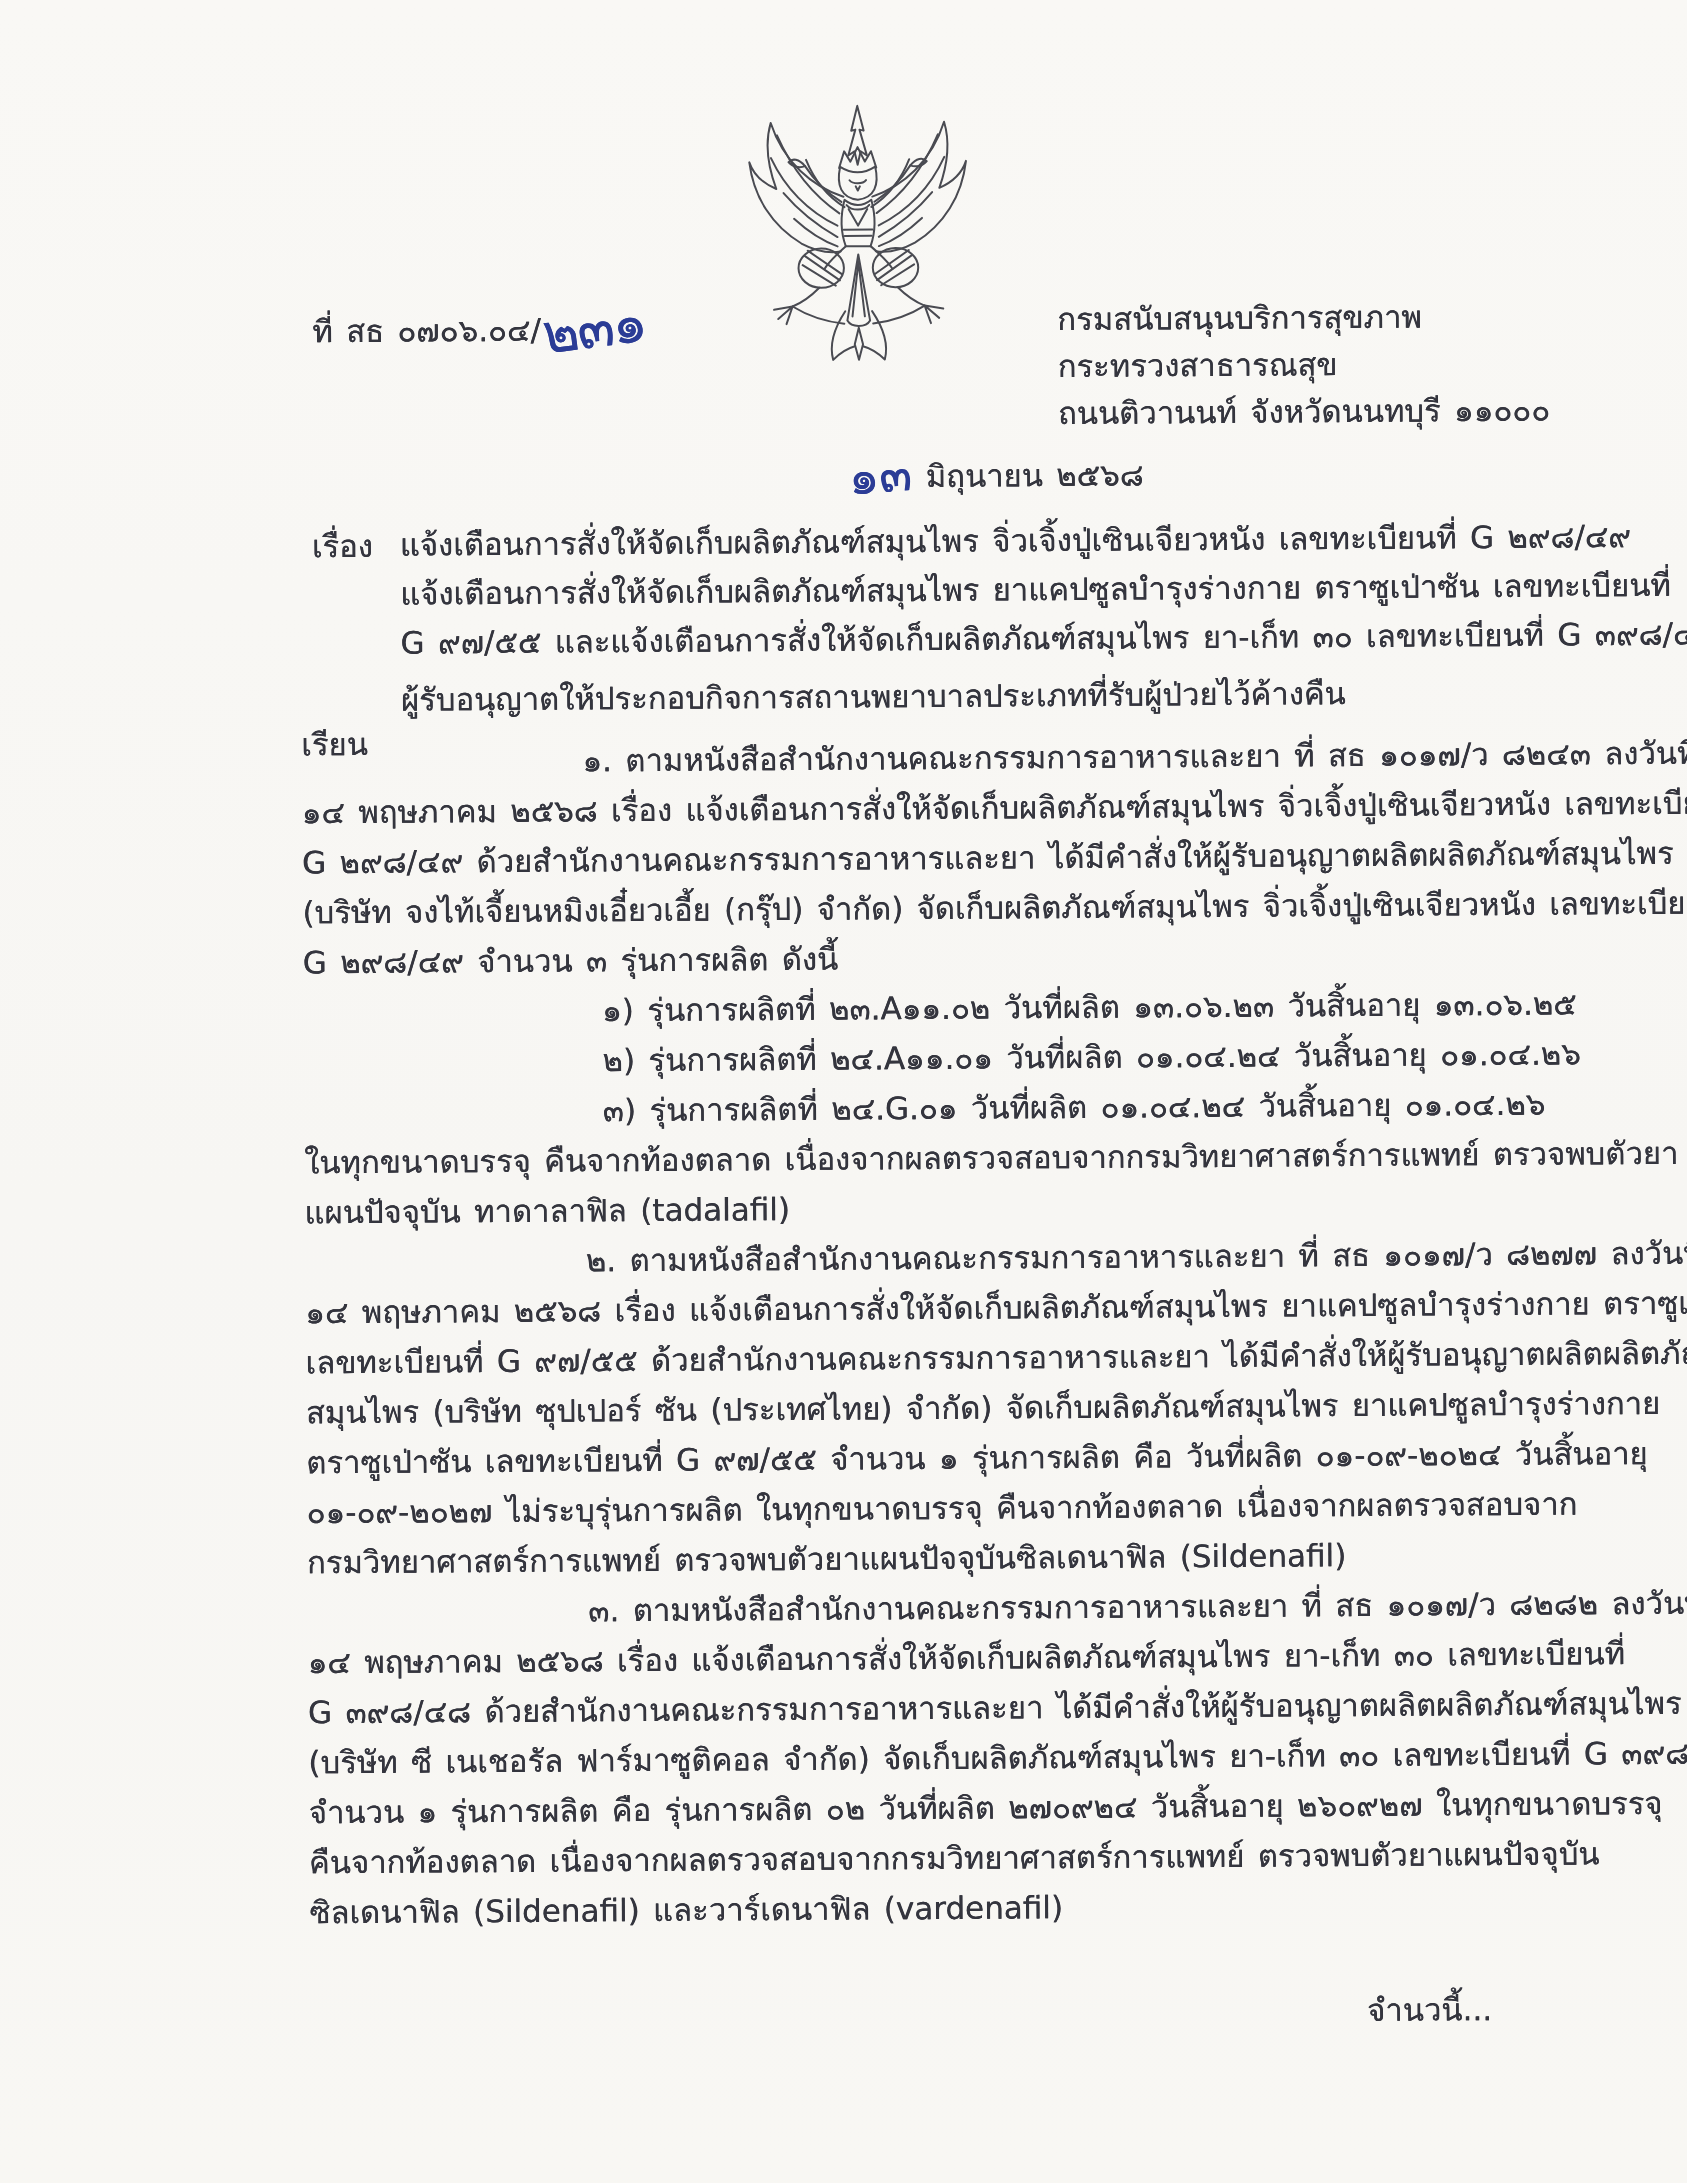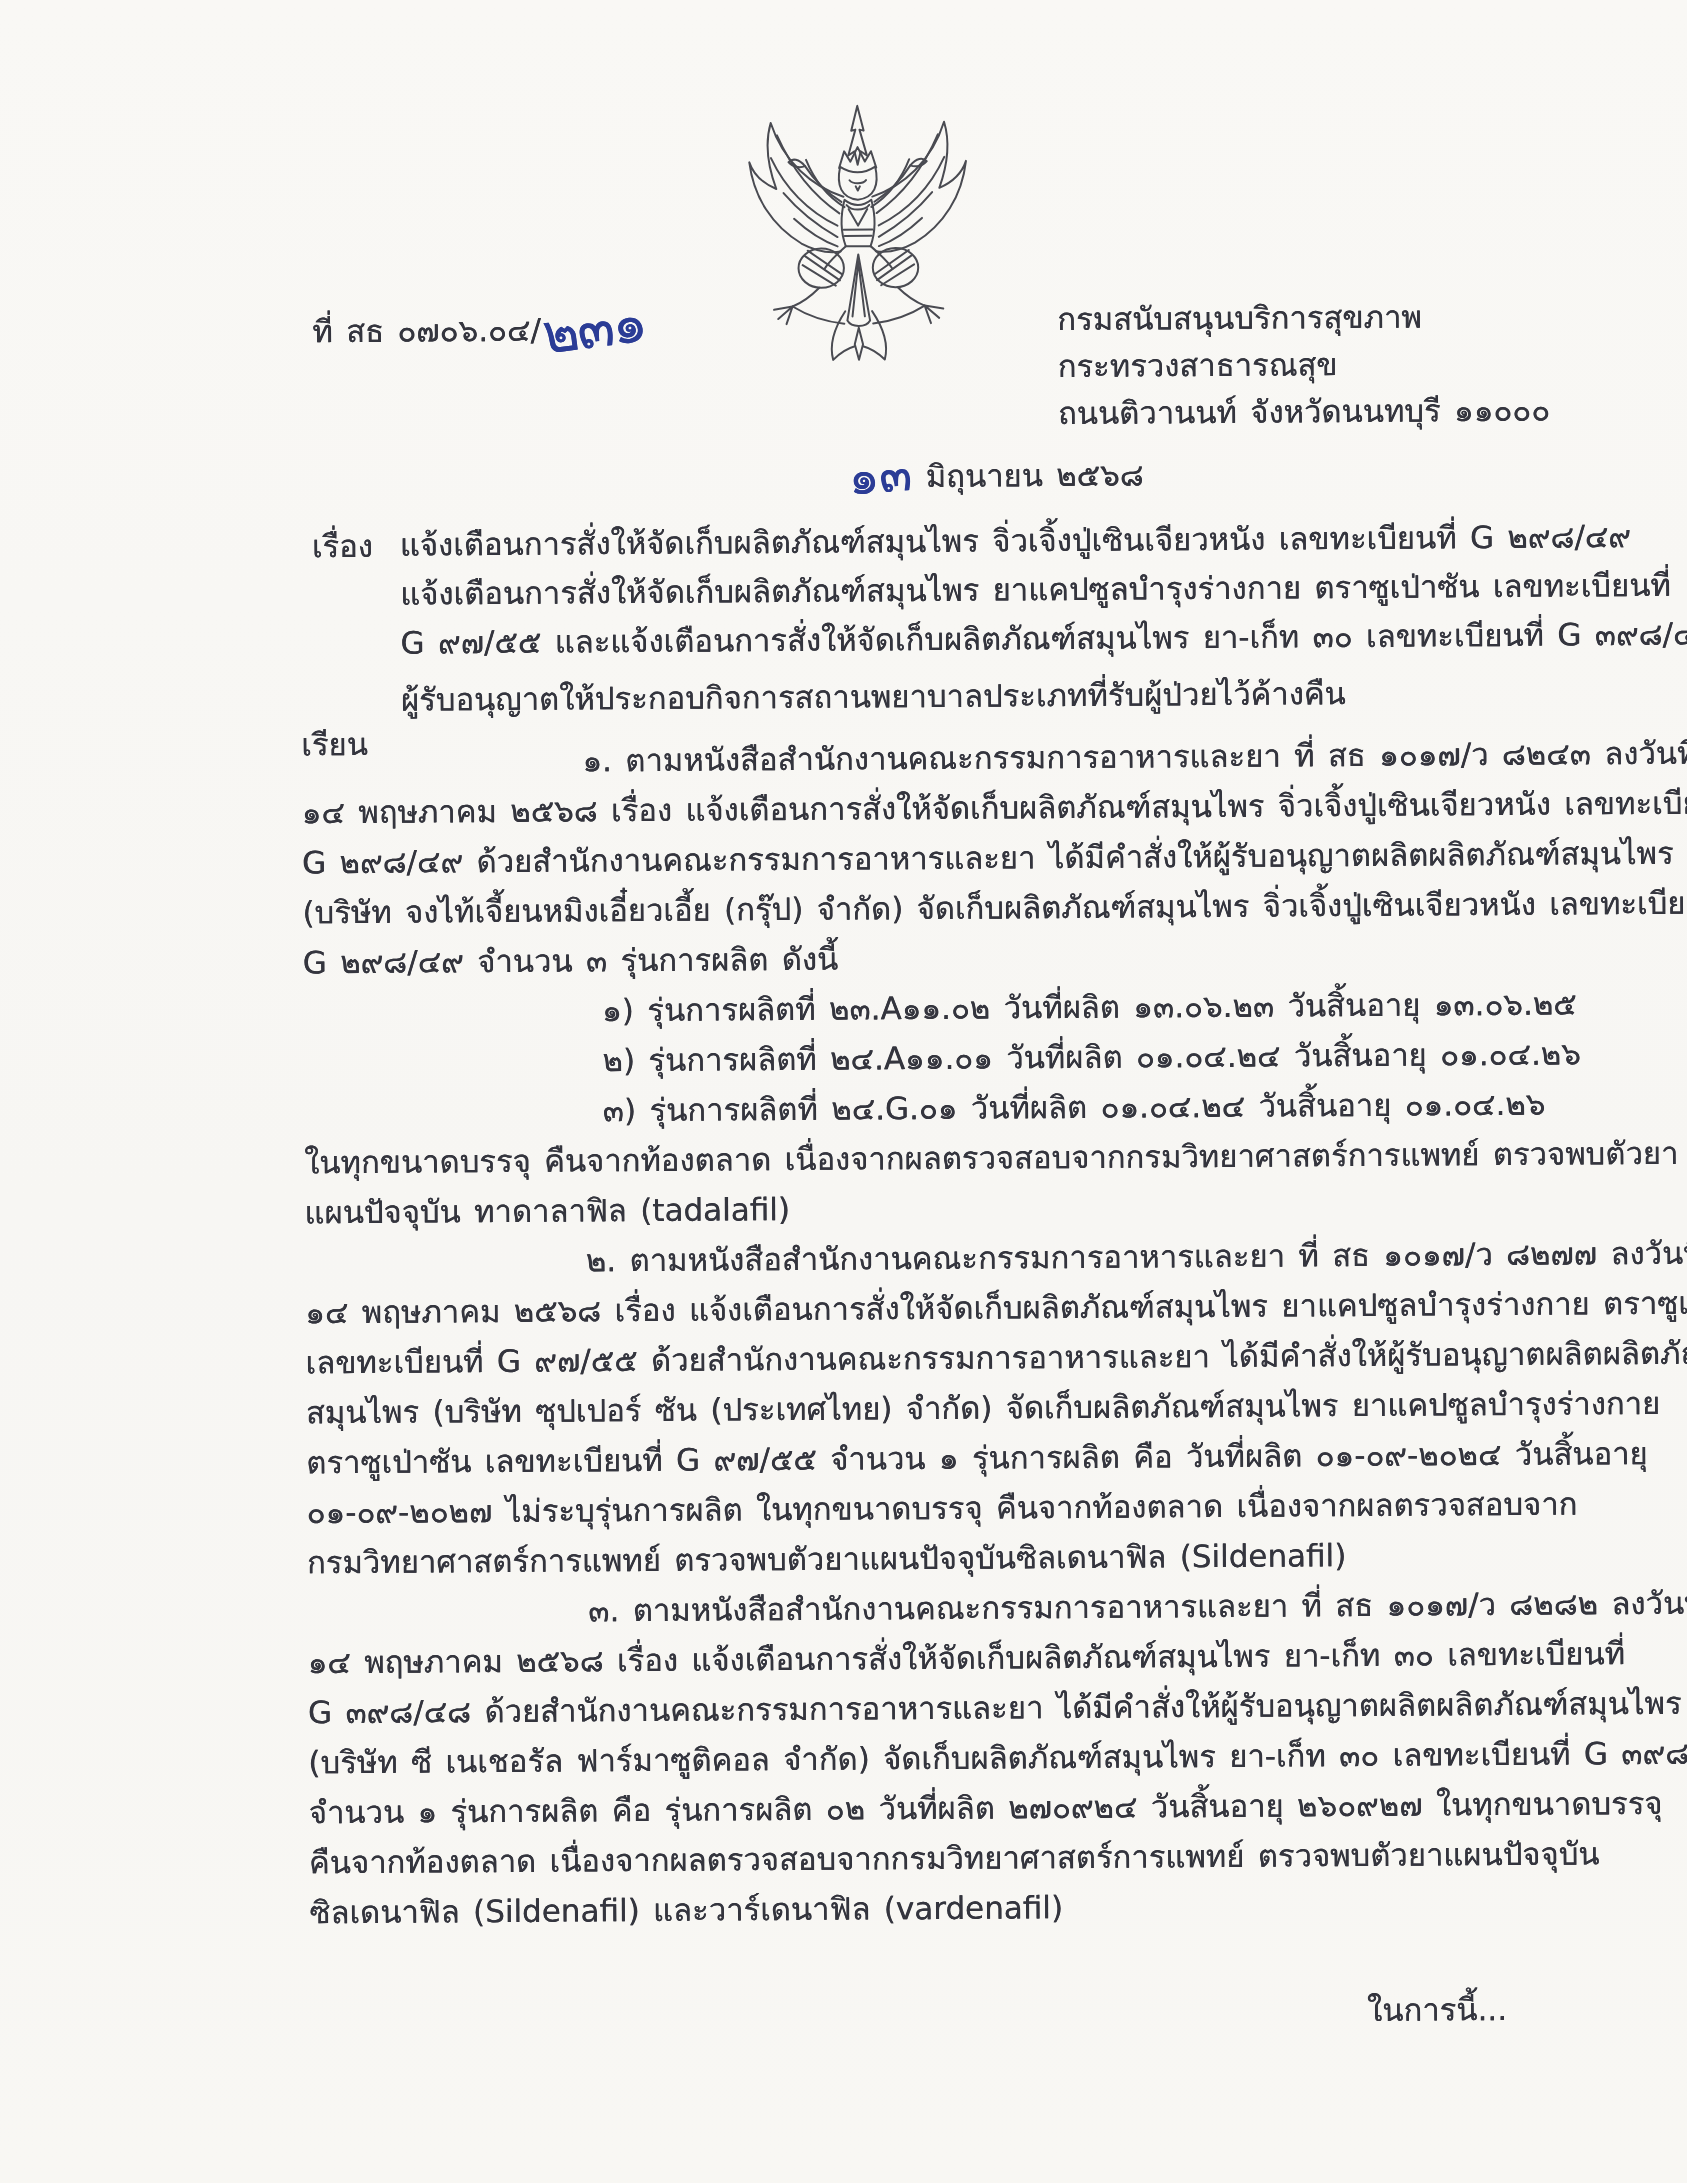--- a/index.html
+++ b/index.html
@@ -152,17 +152,17 @@
         <div class="t">กรมวิทยาศาสตร์การแพทย์ ตรวจพบตัวยาแผนปัจจุบันซิลเดนาฟิล (Sildenafil)</div>
         <div class="t indent-para">๓. ตามหนังสือสำนักงานคณะกรรมการอาหารและยา ที่ สธ ๑๐๑๗/ว ๘๒๘๒ ลงวันที่</div>
         <div class="t">๑๔ พฤษภาคม ๒๕๖๘ เรื่อง แจ้งเตือนการสั่งให้จัดเก็บผลิตภัณฑ์สมุนไพร ยา-เก็ท ๓๐ เลขทะเบียนที่</div>
         <div class="t">G ๓๙๘/๔๘ ด้วยสำนักงานคณะกรรมการอาหารและยา ได้มีคำสั่งให้ผู้รับอนุญาตผลิตผลิตภัณฑ์สมุนไพร</div>
         <div class="t">(บริษัท ซี เนเชอรัล ฟาร์มาซูติคอล จำกัด) จัดเก็บผลิตภัณฑ์สมุนไพร ยา-เก็ท ๓๐ เลขทะเบียนที่ G ๓๙๘/๔๘</div>
         <div class="t">จำนวน ๑ รุ่นการผลิต คือ รุ่นการผลิต ๐๒ วันที่ผลิต ๒๗๐๙๒๔ วันสิ้นอายุ ๒๖๐๙๒๗ ในทุกขนาดบรรจุ</div>
         <div class="t">คืนจากท้องตลาด เนื่องจากผลตรวจสอบจากกรมวิทยาศาสตร์การแพทย์ ตรวจพบตัวยาแผนปัจจุบัน</div>
         <div class="t">ซิลเดนาฟิล (Sildenafil) และวาร์เดนาฟิล (vardenafil)</div>
       </div>
 
-    <div id="closing" class="t abs">ในการนี้...</div>
+    <div id="closing" class="t abs">จำนวนี้...</div>
 
   </div>
 </div>
 
 
 </body></html>

